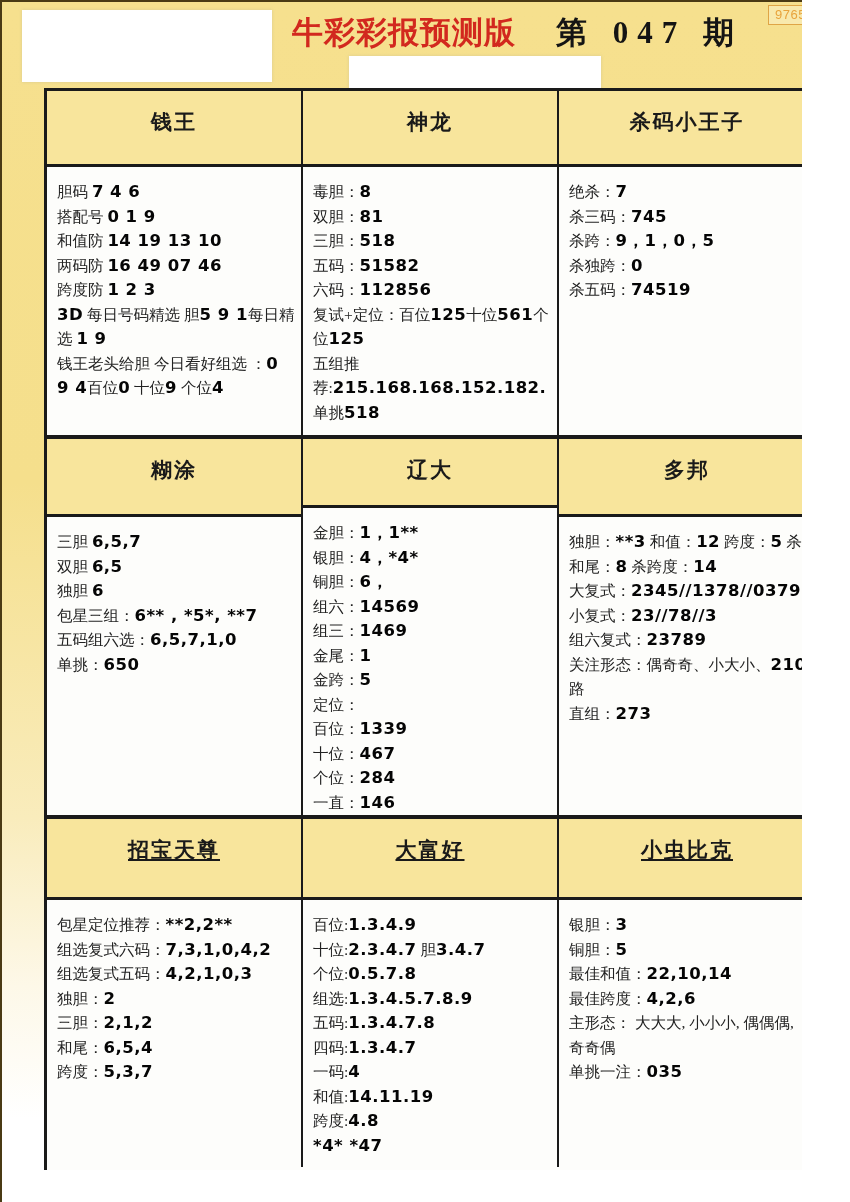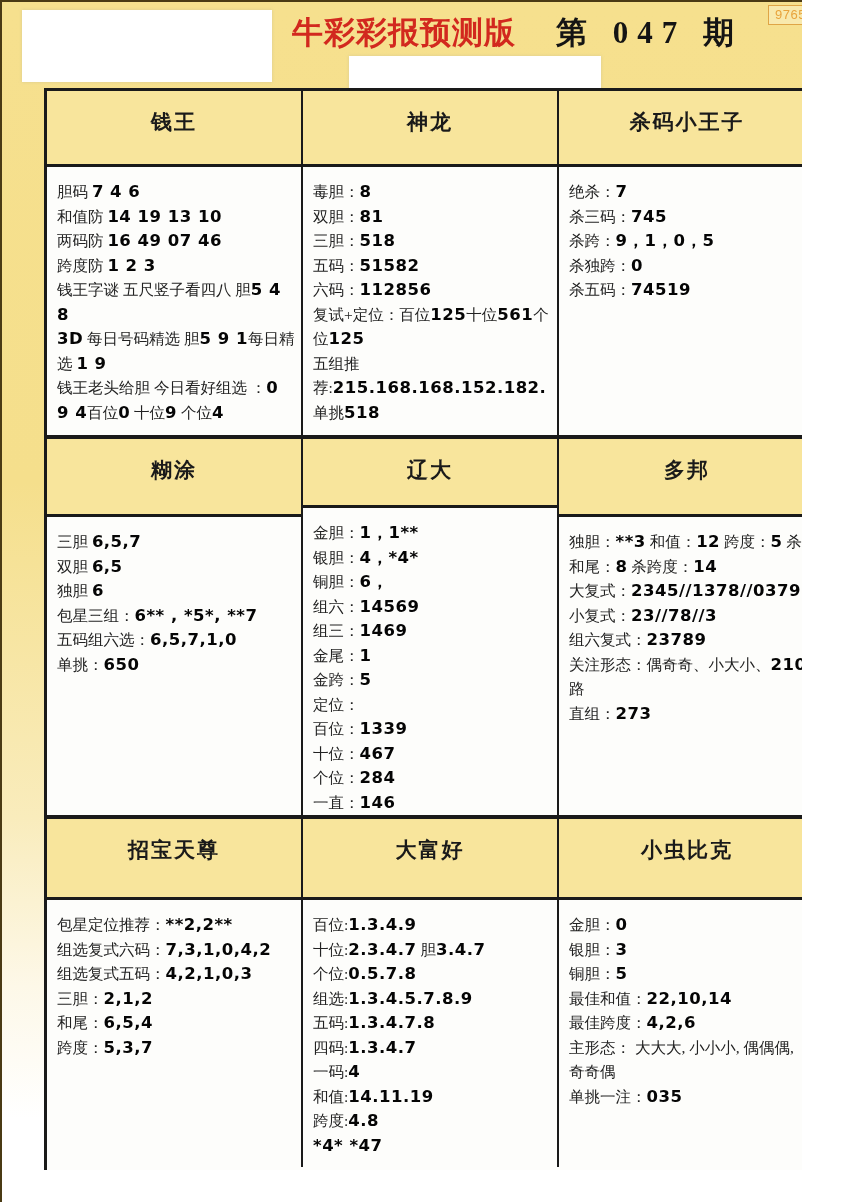--- a/index.html
+++ b/index.html
@@ -56,21 +56,21 @@
     border-bottom:3px solid #1a1a1a;
     text-align:center;
     font-family:"Liberation Serif","DejaVu Serif",serif;
     font-weight:bold;font-size:21px;color:#1a1a1a;
     padding-top:17px;
     box-sizing:content-box;
     letter-spacing:2px;
   }
   .r1 .cell-header{height:56px;}
   .r2 .cell-header{height:58px;text-align:center;}
-  .r3 .cell-header{height:61px;}
+  .r3 .cell-header{height:61px;text-decoration:underline;}
   .cell-body{
     flex:1;
     background:#fdfdfb;
     padding:13px 6px 0 10px;
   }
   .line{
     line-height:24.5px;
     font-size:15.5px;
     color:#1f1f1f;
   }
@@ -98,24 +98,24 @@
     <span class="title-red">牛彩彩报预测版</span><span class="title-black">第 047 期</span>
   </div>
 
   <div class="watermark">97654.com</div>
 
   <div class="board">
       <div class="cell r1">
         <div class="cell-header">钱王</div>
         <div class="cell-body">
           <div class="line"><span class="lab">胆码 </span><span class="val">7 4 6</span></div>
+          <div class="line"><span class="lab">搭配号 </span><span class="val">0 1 9</span></div>
           <div class="line"><span class="lab">和值防 </span><span class="val">14 19 13 10</span></div>
           <div class="line"><span class="lab">两码防 </span><span class="val">16 49 07 46</span></div>
           <div class="line"><span class="lab">跨度防 </span><span class="val">1 2 3</span></div>
-          <div class="line"><span class="lab">钱王字谜 五尺竖子看四八  胆</span><span class="val">5 4 8</span></div>
           <div class="line"><span class="val">3D</span><span class="lab"> 每日号码精选 胆</span><span class="val">5 9 1</span><span class="lab">每日精选 </span><span class="val">1 9</span></div>
           <div class="line"><span class="lab">钱王老头给胆 今日看好组选 ：</span><span class="val">0 9 4</span><span class="lab">百位</span><span class="val">0</span><span class="lab"> 十位</span><span class="val">9</span><span class="lab"> 个位</span><span class="val">4</span></div>
         </div>
       </div>
       <div class="cell r1">
         <div class="cell-header">神龙</div>
         <div class="cell-body">
           <div class="line"><span class="lab">毒胆：</span><span class="val">8</span></div>
           <div class="line"><span class="lab">双胆：</span><span class="val">81</span></div>
           <div class="line"><span class="lab">三胆：</span><span class="val">518</span></div>
@@ -173,20 +173,21 @@
           <div class="line"><span class="lab">关注形态：偶奇奇、小大小、</span><span class="val">210</span><span class="lab">路</span></div>
           <div class="line"><span class="lab">直组：</span><span class="val">273</span></div>
         </div>
       </div>
       <div class="cell r3">
         <div class="cell-header">招宝天尊</div>
         <div class="cell-body">
           <div class="line"><span class="lab">包星定位推荐：</span><span class="val">**2,2**</span></div>
           <div class="line"><span class="lab">组选复式六码：</span><span class="val">7,3,1,0,4,2</span></div>
           <div class="line"><span class="lab">组选复式五码：</span><span class="val">4,2,1,0,3</span></div>
+          <div class="line"><span class="lab">独胆：</span><span class="val">2</span></div>
           <div class="line"><span class="lab">三胆：</span><span class="val">2,1,2</span></div>
           <div class="line"><span class="lab">和尾：</span><span class="val">6,5,4</span></div>
           <div class="line"><span class="lab">跨度：</span><span class="val">5,3,7</span></div>
         </div>
       </div>
       <div class="cell r3">
         <div class="cell-header">大富好</div>
         <div class="cell-body">
           <div class="line"><span class="lab">百位:</span><span class="val">1.3.4.9</span></div>
           <div class="line"><span class="lab">十位:</span><span class="val">2.3.4.7</span><span class="lab"> 胆</span><span class="val">3.4.7</span></div>
@@ -196,21 +197,20 @@
           <div class="line"><span class="lab">四码:</span><span class="val">1.3.4.7</span></div>
           <div class="line"><span class="lab">一码:</span><span class="val">4</span></div>
           <div class="line"><span class="lab">和值:</span><span class="val">14.11.19</span></div>
           <div class="line"><span class="lab">跨度:</span><span class="val">4.8</span></div>
           <div class="line"><span class="val">*4* *47</span></div>
         </div>
       </div>
       <div class="cell r3">
         <div class="cell-header">小虫比克</div>
         <div class="cell-body">
-          <div class="line"><span class="lab">金胆：</span><span class="val">0</span></div>
           <div class="line"><span class="lab">银胆：</span><span class="val">3</span></div>
           <div class="line"><span class="lab">铜胆：</span><span class="val">5</span></div>
           <div class="line"><span class="lab">最佳和值：</span><span class="val">22,10,14</span></div>
           <div class="line"><span class="lab">最佳跨度：</span><span class="val">4,2,6</span></div>
           <div class="line"><span class="lab">主形态： 大大大, 小小小, 偶偶偶, 奇奇偶</span></div>
           <div class="line"><span class="lab">单挑一注：</span><span class="val">035</span></div>
         </div>
       </div>
     </div>
 

